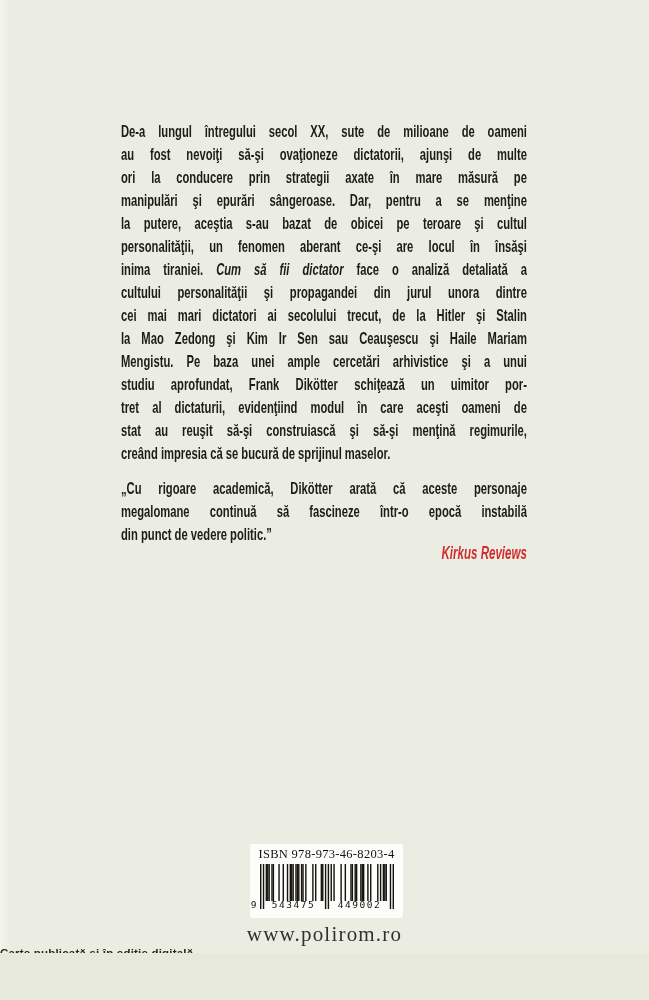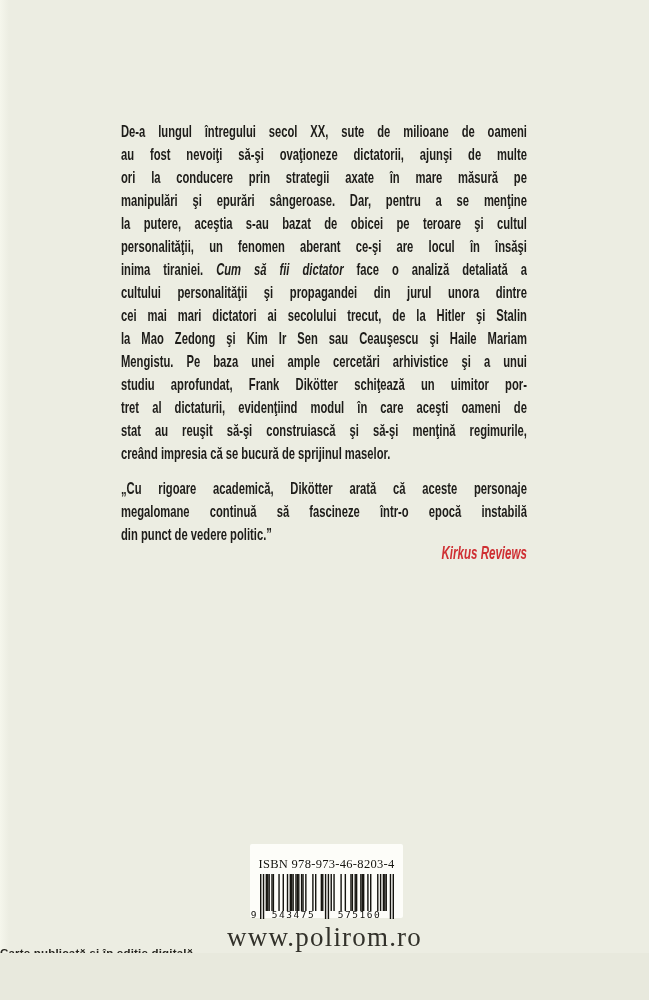--- a/index.html
+++ b/index.html
@@ -61,21 +61,21 @@
   .barcode-box {
     position: absolute;
     left: 250px;
     top: 844px;
     width: 153px;
     height: 74px;
     background: #fdfdf9;
     border-radius: 2px;
   }
   .isbn-label {
-    margin-top: 13px;
+    margin-top: 3px;
     text-align: center;
     font-family: "Liberation Serif", serif;
     font-size: 12.5px;
     letter-spacing: 0.3px;
     color: #15140f;
   }
   .bars-wrap {
     position: relative;
     width: 134px;
     height: 45px;
@@ -97,21 +97,21 @@
   .dg-left  { left: 5px;  width: 58px; }
   .dg-right { left: 71px; width: 58px; }
   
   .website {
     position: absolute;
     top: 922px;
     left: 0;
     width: 100%;
     text-align: center;
     font-family: "Liberation Serif", serif;
-    font-size: 27px;
+    font-size: 21px;
     font-weight: normal;
     letter-spacing: 1.2px;
     color: #32312a;
   }
   .tagline {
     position: absolute;
     top: 947px;
     left: 0;
     width: 100%;
     font-size: 11.5px;
@@ -201,20 +201,20 @@
           <rect x="83" y="0" width="1" height="37" fill="#15140f"></rect>
           <rect x="85" y="0" width="1" height="37" fill="#15140f"></rect>
           <rect x="87" y="0" width="1" height="37" fill="#15140f"></rect>
           <rect x="88" y="0" width="1" height="37" fill="#15140f"></rect>
           <rect x="89" y="0" width="1" height="37" fill="#15140f"></rect>
           <rect x="92" y="0" width="1" height="45" fill="#15140f"></rect>
           <rect x="94" y="0" width="1" height="45" fill="#15140f"></rect>
         </svg>
       <span class="digit-group dg-first">9</span>
       <span class="digit-group dg-left">543475</span>
-      <span class="digit-group dg-right">575160</span>
+      <span class="digit-group dg-right">449002</span>
     </div>
   </div>
 
   <div class="website">www.polirom.ro</div>
   <div class="tagline">Carte publicată şi în ediţie digitală</div>
 
 </div>
 
 </body></html>

